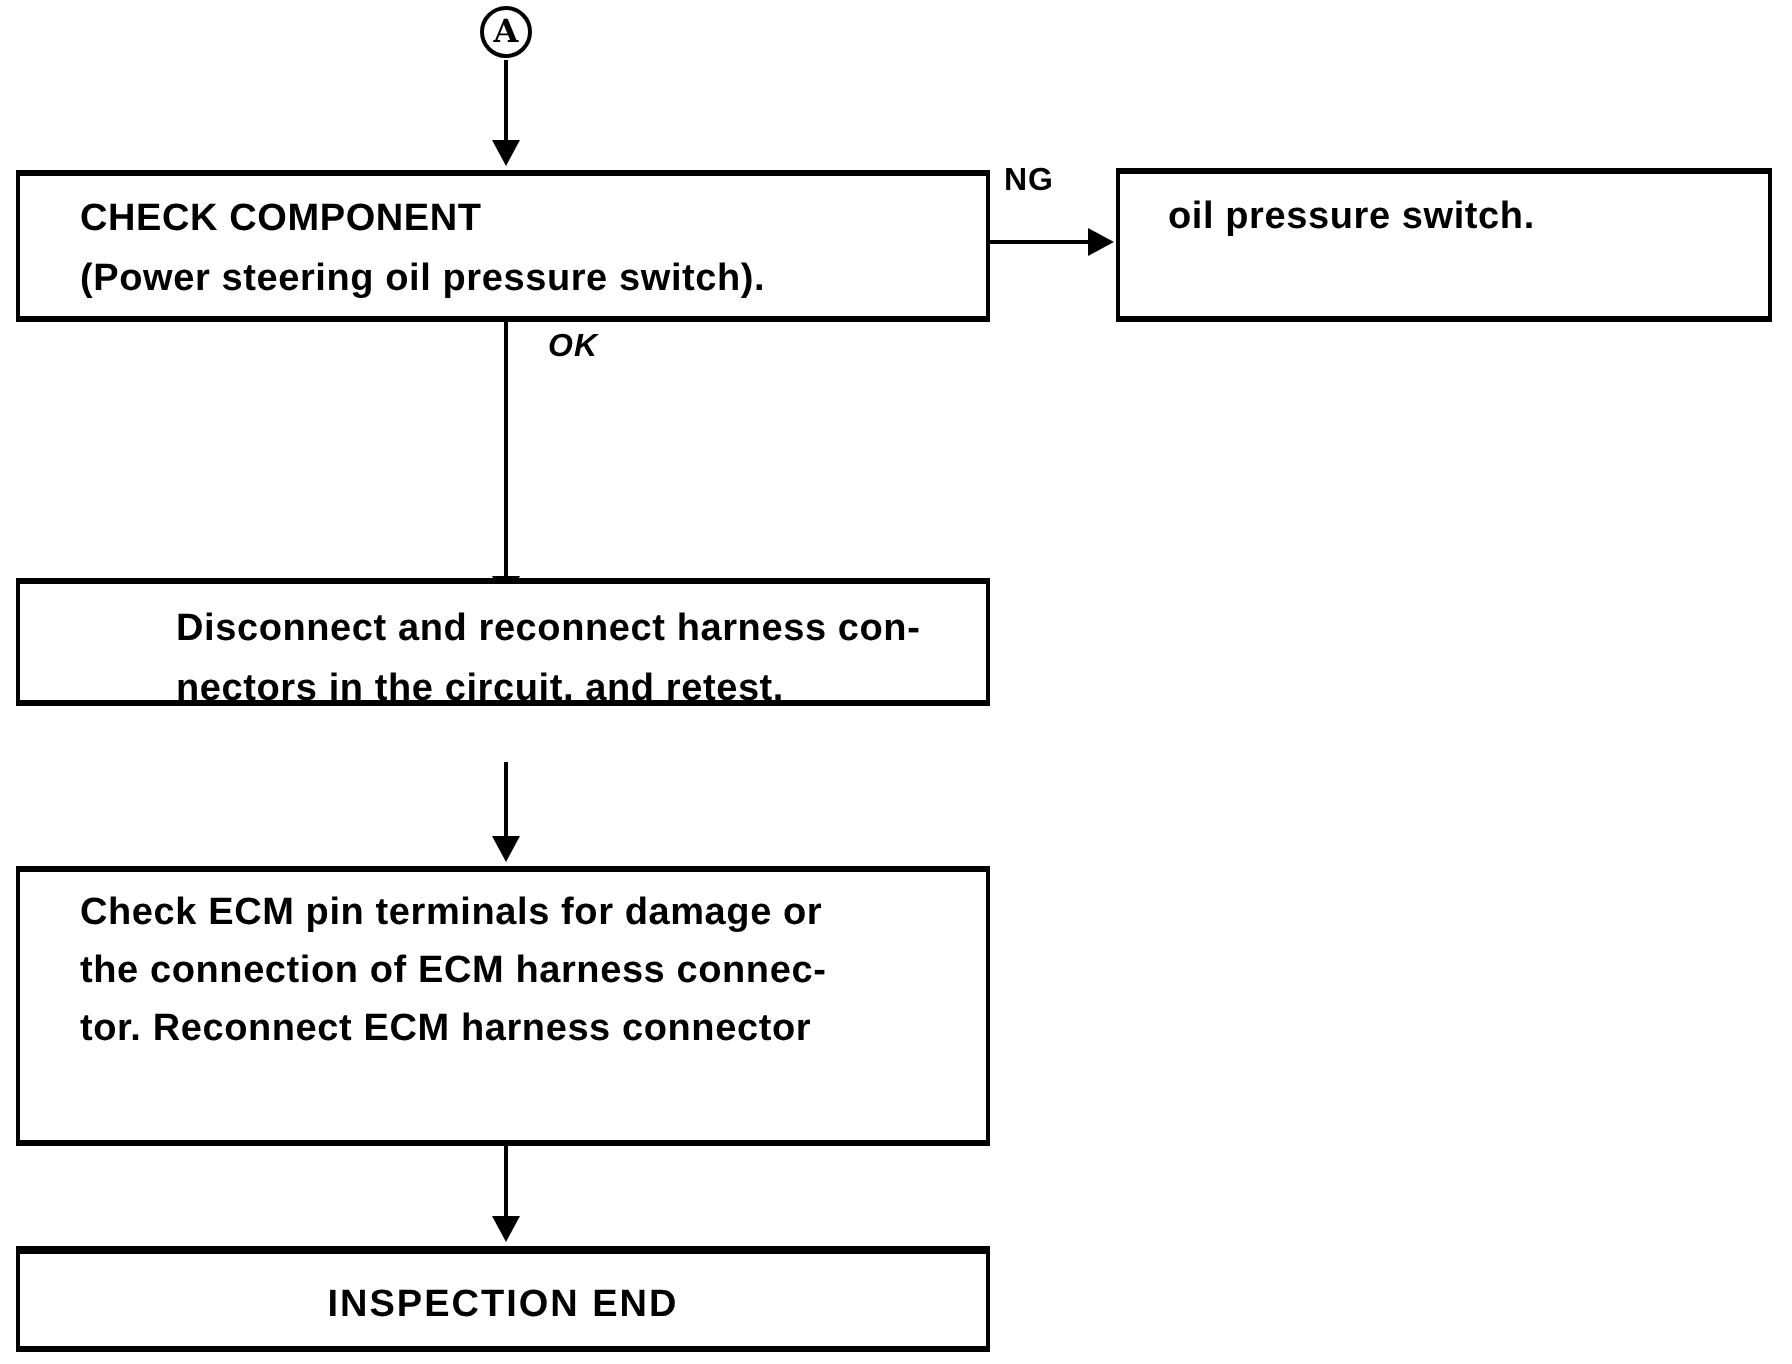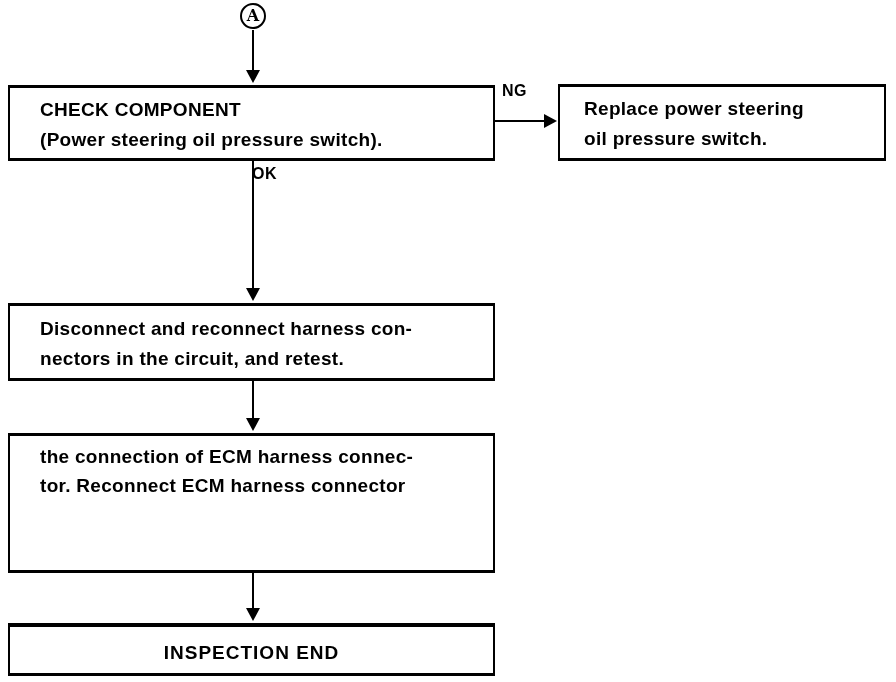--- a/index.html
+++ b/index.html
@@ -76,41 +76,41 @@
       <div>(Power steering oil pressure switch).</div>
     </div>
   </div>
 
   <div class="edge-label" style="left:502px;top:82px;">NG</div>
   <div class="line-h" style="left:495px;top:120px;width:50px;"></div>
   <div class="head-right" style="left:544px;top:114px;"></div>
 
   <div class="box" style="left:558px;top:84px;width:328px;height:77px;">
     <div class="pad" style="padding-left:12px;">
-      <div>Replace power steering</div>
       <div>oil pressure switch.</div>
     </div>
   </div>
 
-  <div class="edge-label" style="left:252px;top:165px;">OK</div>
+  <div class="edge-label" style="left:274px;top:165px;font-style:italic;">OK</div>
   <div class="line-v" style="left:252px;top:161px;height:128px;"></div>
   <div class="head-down" style="left:246px;top:288px;"></div>
 
-  <div class="box" style="left:8px;top:303px;width:487px;height:78px;">
+  <div class="box" style="left:8px;top:289px;width:487px;height:64px;padding-left:48px;">
     <div class="pad" style="padding-top:8px;">
       <div>Disconnect and reconnect harness con-</div>
       <div>nectors in the circuit, and retest.</div>
     </div>
   </div>
 
   <div class="line-v" style="left:252px;top:381px;height:38px;"></div>
   <div class="head-down" style="left:246px;top:418px;"></div>
 
   <div class="box" style="left:8px;top:433px;width:487px;height:140px;">
     <div class="pad" style="padding-top:6px;line-height:29px;">
+      <div>Check ECM pin terminals for damage or</div>
       <div>the connection of ECM harness connec-</div>
       <div>tor. Reconnect ECM harness connector</div>
     </div>
   </div>
 
   <div class="line-v" style="left:252px;top:573px;height:37px;"></div>
   <div class="head-down" style="left:246px;top:608px;"></div>
 
   <div class="box" style="left:8px;top:623px;width:487px;height:53px;border-top-width:4px;">
     <div class="center-text">INSPECTION END</div>

